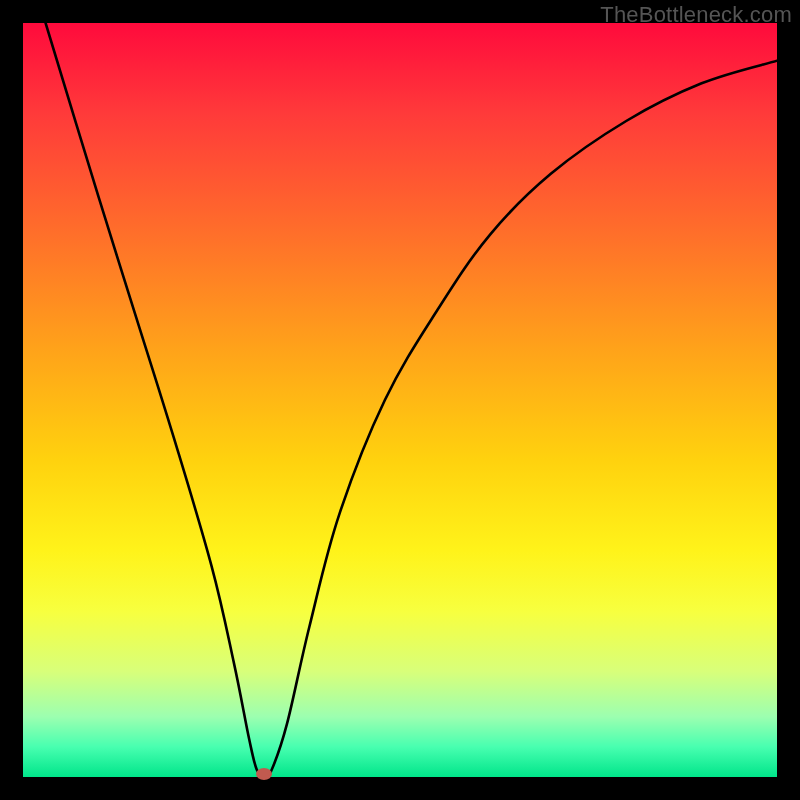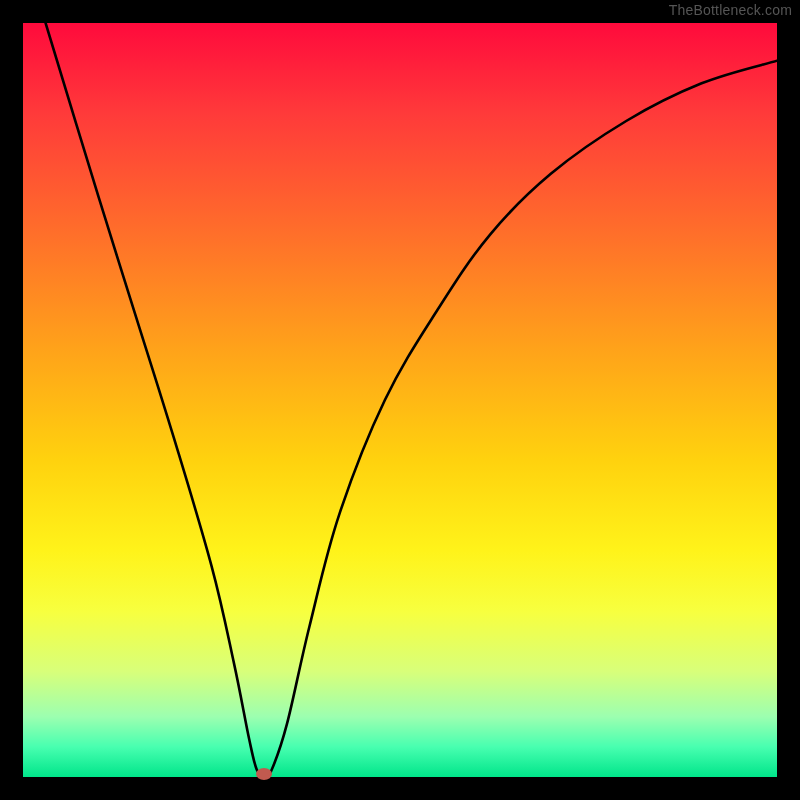--- a/index.html
+++ b/index.html
@@ -25,21 +25,21 @@
       #48ffb0 96%,
       #00e58a 100%
     );
   }
 
   .watermark {
     position: absolute;
     top: 2px;
     right: 8px;
     color: #555;
-    font-size: 14px;
+    font-size: 22px;
     font-weight: 400;
     letter-spacing: 0.2px;
   }
 
   .curve {
     position: absolute;
     left: 0; top: 0;
     width: 754px;
     height: 754px;
     pointer-events: none;

